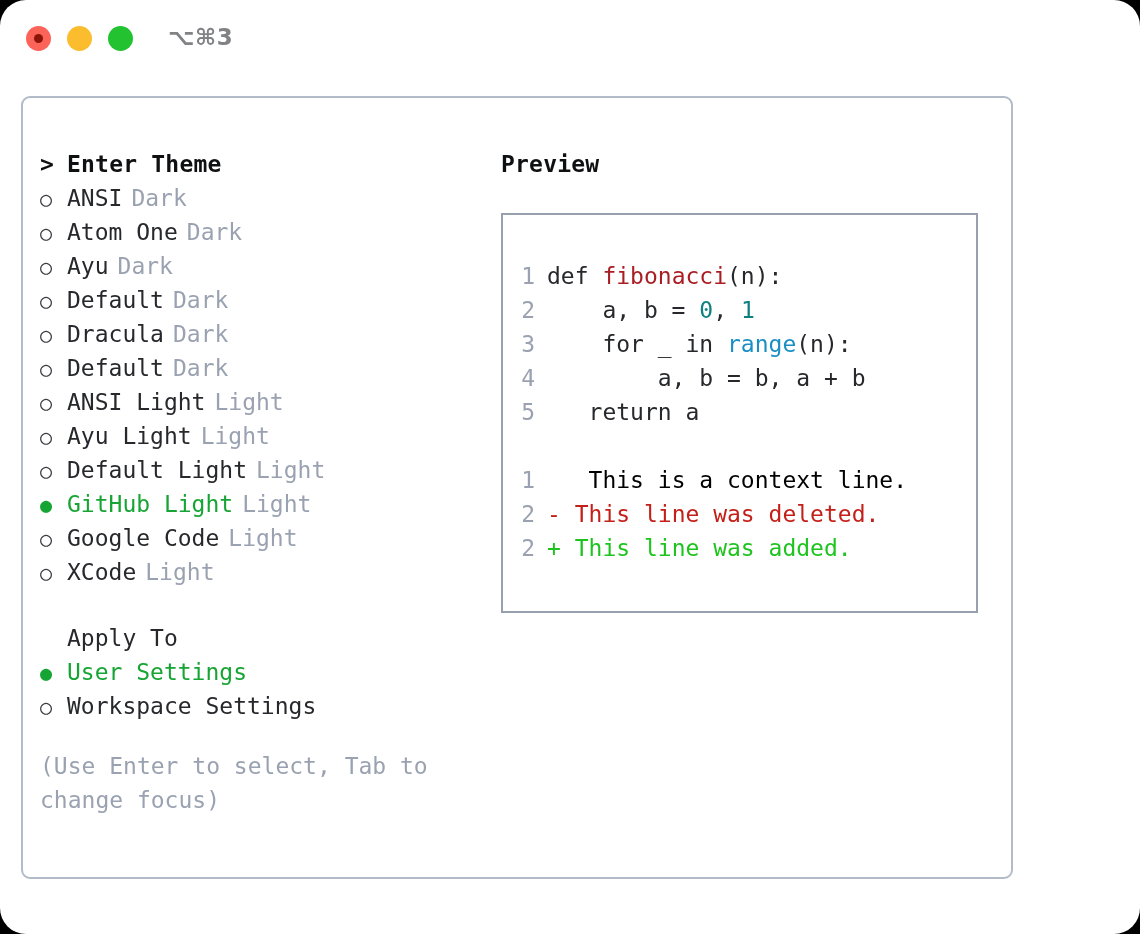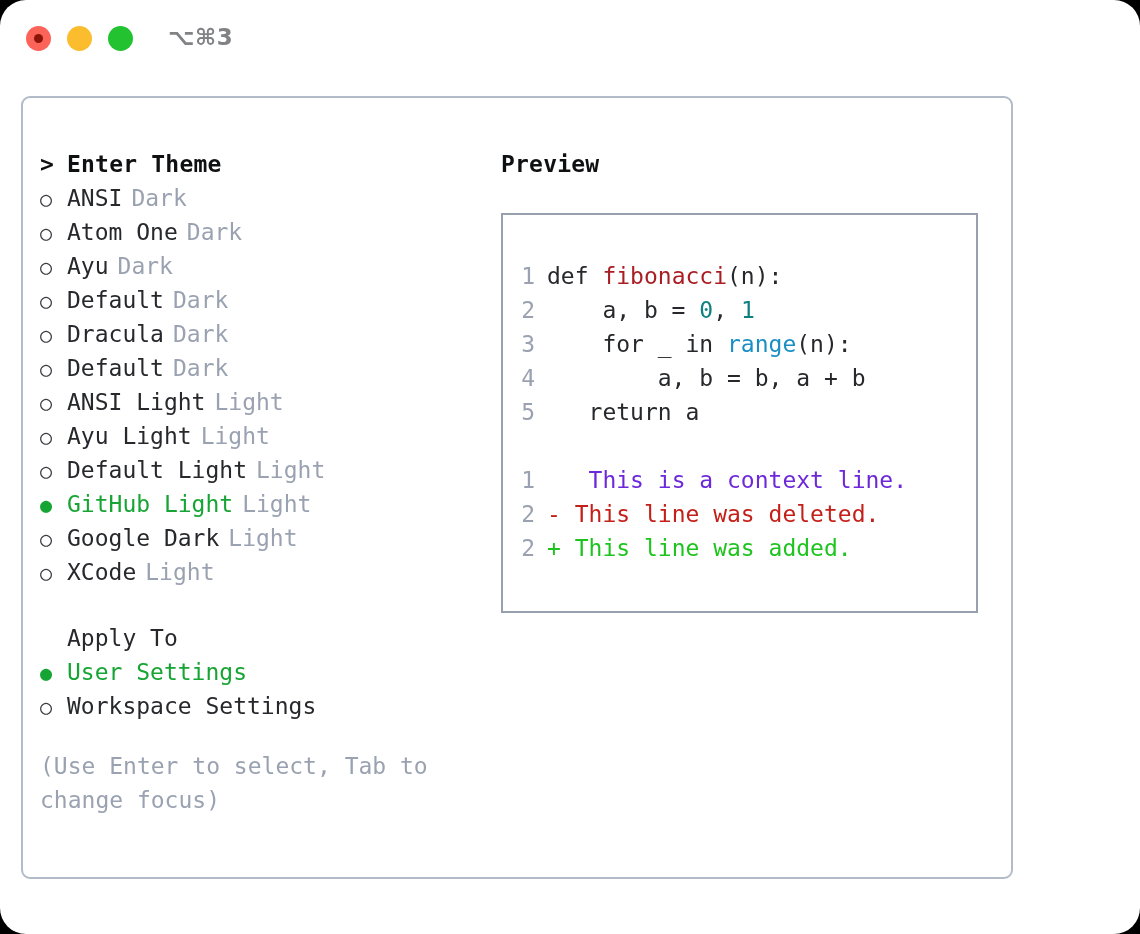--- a/index.html
+++ b/index.html
@@ -148,21 +148,21 @@
     padding-right: 12px;
   }
   .code-text { color: #27282c; }
 
   .tok-fn    { color: #aa1d22; }
   .tok-num   { color: #0d8080; }
   .tok-build { color: #1a8fc4; }
 
   .blank-line { height: 34px; }
 
-  .diff-ctx { color: #6d28d9; }
+  .diff-ctx { color: #000000; }
   .diff-del { color: #c4201a; }
   .diff-add { color: #1ec41e; }
 </style>
 </head>
 <body>
 
 <div class="window">
 
   <div class="titlebar">
     <div class="dot dot-close"></div>
@@ -184,21 +184,21 @@
           <div class="list-row"><span class="marker marker-empty">○</span><span class="row-label">ANSI</span><span class="row-badge">Dark</span></div>
           <div class="list-row"><span class="marker marker-empty">○</span><span class="row-label">Atom One</span><span class="row-badge">Dark</span></div>
           <div class="list-row"><span class="marker marker-empty">○</span><span class="row-label">Ayu</span><span class="row-badge">Dark</span></div>
           <div class="list-row"><span class="marker marker-empty">○</span><span class="row-label">Default</span><span class="row-badge">Dark</span></div>
           <div class="list-row"><span class="marker marker-empty">○</span><span class="row-label">Dracula</span><span class="row-badge">Dark</span></div>
           <div class="list-row"><span class="marker marker-empty">○</span><span class="row-label">Default</span><span class="row-badge">Dark</span></div>
           <div class="list-row"><span class="marker marker-empty">○</span><span class="row-label">ANSI Light</span><span class="row-badge">Light</span></div>
           <div class="list-row"><span class="marker marker-empty">○</span><span class="row-label">Ayu Light</span><span class="row-badge">Light</span></div>
           <div class="list-row"><span class="marker marker-empty">○</span><span class="row-label">Default Light</span><span class="row-badge">Light</span></div>
           <div class="list-row"><span class="marker marker-filled">●</span><span class="row-label selected">GitHub Light</span><span class="row-badge">Light</span></div>
-          <div class="list-row"><span class="marker marker-empty">○</span><span class="row-label">Google Dark</span><span class="row-badge">Light</span></div>
+          <div class="list-row"><span class="marker marker-empty">○</span><span class="row-label">Google Code</span><span class="row-badge">Light</span></div>
           <div class="list-row"><span class="marker marker-empty">○</span><span class="row-label">XCode</span><span class="row-badge">Light</span></div>
         </div>
 
       <div class="spacer-md"></div>
 
       <div class="section-head">
         <span class="marker"></span>
         <span class="row-label">Apply To</span>
       </div>
 

